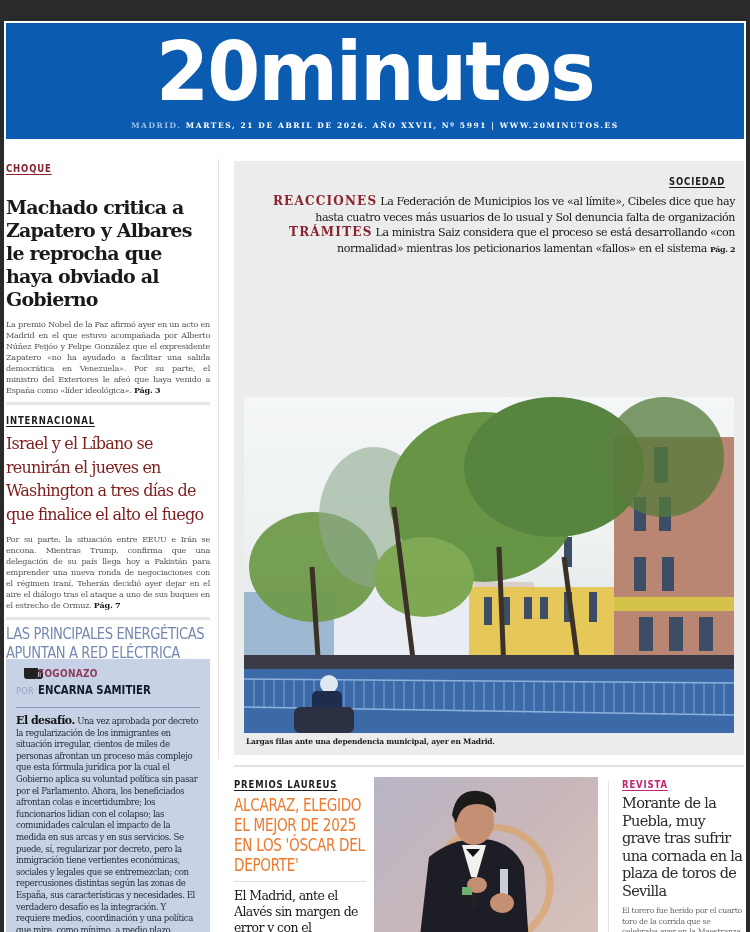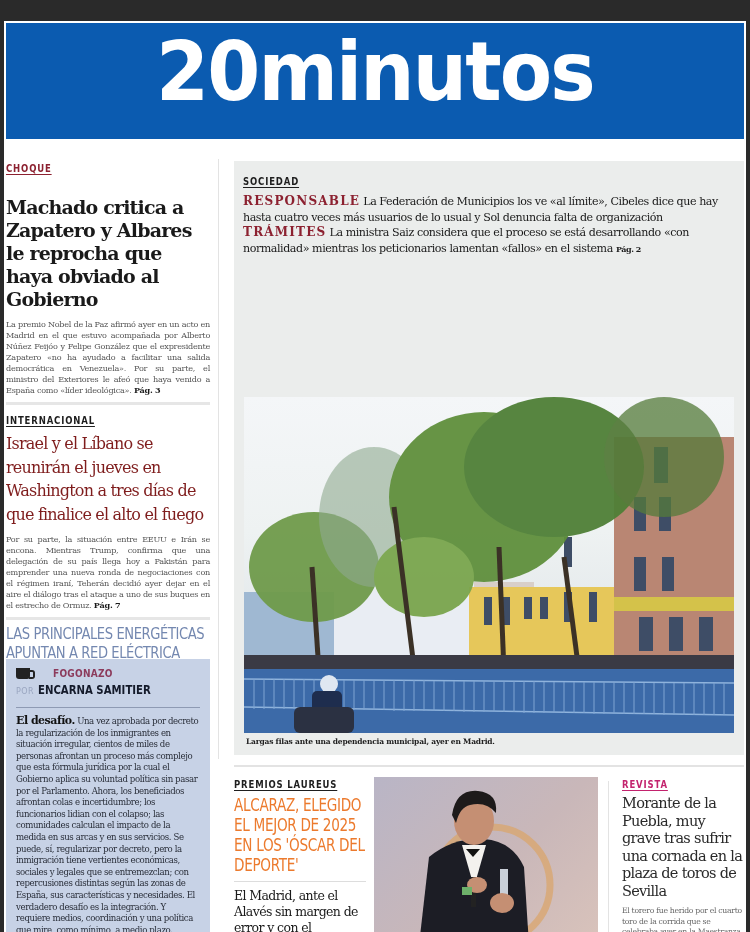--- a/index.html
+++ b/index.html
@@ -55,21 +55,21 @@
   .h-energy {
     font-family: "DejaVu Sans", sans-serif; color: #7488b0;
     font-size: 16px; line-height: 19px; letter-spacing: -0.5px;
     transform: scaleX(0.82); transform-origin: left; width: 250px; margin-top: 4px;
   }
   .pag-small { font-size: 7.5px; font-weight: bold; color: #1a1a1a; margin-top: 1px; }
   .fogonazo {
     position: absolute; left: 2px; top: 638px; width: 204px; height: 286px;
     background: #c7d2e6; padding: 8px 10px;
   }
-  .fog-head { display: flex; align-items: center; gap: 23px; }
+  .fog-head { display: flex; align-items: center; gap: 0; margin-left: 8px; }
   .cup {
     width: 14px; height: 11px; background: #222; border-radius: 0 0 3px 3px; position: relative;
   }
   .cup::after {
     content: ""; position: absolute; right: -5px; top: 2px; width: 4px; height: 5px;
     border: 2px solid #222; border-left: none; border-radius: 0 3px 3px 0;
   }
   .fog-title {
     font-family: "DejaVu Sans", sans-serif; font-weight: bold; color: #8c3b5c;
     font-size: 11px; letter-spacing: 0.3px; transform: scaleX(0.82); transform-origin: left;
@@ -92,21 +92,21 @@
     font-family: "DejaVu Serif", serif; color: #2a2f3a; font-size: 8.6px;
     line-height: 11.6px; letter-spacing: -0.4px; margin-top: 7px;
   }
   .fog-body b { font-size: 11px; color: #111; letter-spacing: -0.5px; }
 
   .vsep { position: absolute; left: 214px; top: 138px; width: 1px; height: 600px; background: #e3e3e3; }
 
   
   .lead {
     position: absolute; left: 230px; top: 140px; width: 510px; height: 594px;
-    background: #ebedec; padding: 9px 9px;
+    background: #ebedec; padding: 9px 9px; text-align: right;
   }
   .lead .kicker { font-size: 10px; }
   .lead-h {
     font-family: "DejaVu Serif", serif; font-weight: bold; color: #2d2d2d;
     font-size: 36px; line-height: 44px; letter-spacing: -1.6px; margin-top: 2px;
   }
   .lead-sub {
     font-family: "DejaVu Serif", serif; color: #1a1a1a; font-size: 11.1px;
     line-height: 15.5px; letter-spacing: -0.45px; margin-top: 5px;
   }
@@ -149,20 +149,23 @@
     letter-spacing: -0.3px; margin-top: 6px;
   }
 </style>
 </head>
 <body>
 
 <div class="page">
 
   <div class="masthead">
     <div class="logo">20minutos</div>
+    <div class="dateline">
+      <span class="city">MADRID.</span><span> MARTES, 21 DE ABRIL DE 2026. AÑO XXVII, Nº 5991 | WWW.20MINUTOS.ES</span>
+    </div>
   </div>
 
   <div class="leftcol">
     <div>
       <span class="kicker red">CHOQUE</span>
       <div class="h-choque">Machado critica a Zapatero y Albares le reprocha que haya obviado al Gobierno</div>
       <div class="body-sm"><span>La premio Nobel de la Paz afirmó ayer en un acto en Madrid en el que estuvo acompañada por Alberto Núñez Feijóo y Felipe González que el expresidente Zapatero «no ha ayudado a facilitar una salida democrática en Venezuela». Por su parte, el ministro del Exteriores le afeó que haya venido a España como «líder ideológica».</span> <span class="pag">Pág. 3</span></div>
     </div>
     <div class="rule"></div>
     <div>
@@ -187,21 +190,21 @@
       <span class="fog-author">ENCARNA SAMITIER</span>
     </div>
     <div class="fog-body"><b>El desafío.</b><span> Una vez aprobada por decreto la regularización de los inmigrantes en situación irregular, cientos de miles de personas afrontan un proceso más complejo que esta fórmula jurídica por la cual el Gobierno aplica su voluntad política sin pasar por el Parlamento. Ahora, los beneficiados afrontan colas e incertidumbre; los funcionarios lidian con el colapso; las comunidades calculan el impacto de la medida en sus arcas y en sus servicios. Se puede, sí, regularizar por decreto, pero la inmigración tiene vertientes económicas, sociales y legales que se entremezclan; con repercusiones distintas según las zonas de España, sus características y necesidades. El verdadero desafío es la integración. Y requiere medios, coordinación y una política que mire, como mínimo, a medio plazo.</span></div>
   </div>
 
   <div class="vsep"></div>
 
   <div class="lead">
     <span class="kicker dark">SOCIEDAD</span>
     <div class="lead-sub">
-      <span class="tag">RESPONSABLE</span><span> La Federación de Municipios los ve «al límite», Cibeles dice que hay hasta cuatro veces más usuarios de lo usual y Sol denuncia falta de organización</span><br>
+      <span class="tag">REACCIONES</span><span> La Federación de Municipios los ve «al límite», Cibeles dice que hay hasta cuatro veces más usuarios de lo usual y Sol denuncia falta de organización</span><br>
       <span class="tag">TRÁMITES</span><span> La ministra Saiz considera que el proceso se está desarrollando «con normalidad» mientras los peticionarios lamentan «fallos» en el sistema </span><span class="pg">Pág. 2</span>
     </div>
     <div class="photo" title="Street with trees and colorful buildings, long queue of people behind a railing, motorcyclist in foreground">
       <svg width="490" height="336" viewBox="0 0 490 336">
 
         <rect x="0" y="195" width="100" height="80" fill="#9fb8d2"></rect>
         <rect x="90" y="180" width="150" height="100" fill="#e9edf3"></rect>
         <rect x="230" y="185" width="60" height="90" fill="#d8cfc9"></rect>
         <rect x="225" y="190" width="150" height="90" fill="#e6c75a"></rect>
         <rect x="370" y="40" width="120" height="240" fill="#b98673"></rect>

